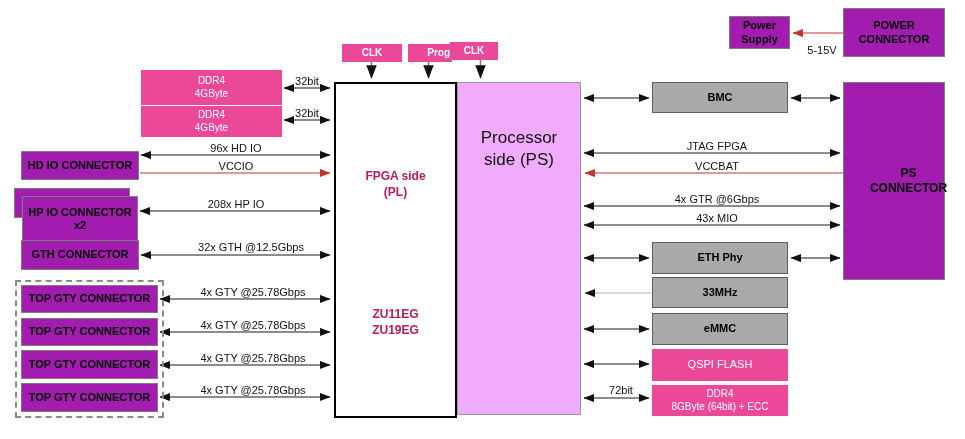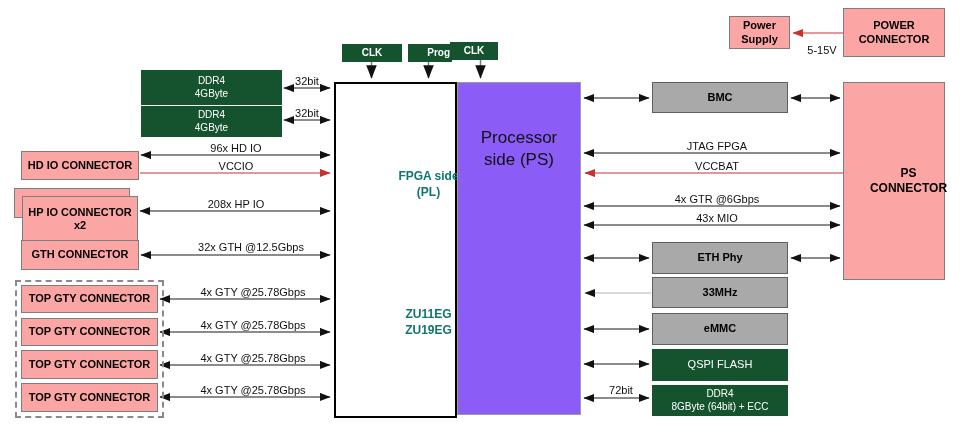--- a/index.html
+++ b/index.html
@@ -5,34 +5,34 @@
   html,body{margin:0;padding:0;background:#fff;}
   .canvas{
     position:relative;width:965px;height:439px;background:#ffffff;overflow:hidden;
     font-family:"Liberation Sans","DejaVu Sans",sans-serif;
   }
   .canvas svg{position:absolute;left:0;top:0;}
   .box{
     position:absolute;display:flex;align-items:center;justify-content:center;
     text-align:center;white-space:pre-line;box-sizing:border-box;line-height:1.25;
   }
-  .blackbox{background:#14532d;color:#fff;font-size:10px;}
+  .blackbox{background:#ec4899;color:#fff;font-size:10px;}
   .blackbox.bold{font-weight:bold;}
-  .conn{background:#fca5a5;border:1px solid #7d7d7d;font-weight:bold;font-size:11px;color:#000;}
+  .conn{background:#a21caf;border:1px solid #7d7d7d;font-weight:bold;font-size:11px;color:#000;}
   .graybox{background:#a9a9a9;border:1px solid #5f5f5f;font-weight:bold;font-size:11px;color:#000;}
   .dashed{position:absolute;border:2px dashed #8a8a8a;box-sizing:border-box;background:transparent;}
   .bigbox{position:absolute;box-sizing:border-box;}
   .fpga{background:#fff;border:2px solid #000;}
-  .ps{background:#8b5cf6;border:1px solid #9a9a9a;}
+  .ps{background:#f0abfc;border:1px solid #9a9a9a;}
   .lbl{
     position:absolute;font-size:11px;color:#111;white-space:nowrap;
     transform:translateX(-50%);text-align:center;
   }
   .ctr-text{position:absolute;width:100%;text-align:center;white-space:pre-line;}
-  .fpga-title{font-weight:bold;font-size:12px;line-height:16px;color:#0f766e;padding-left:33px;}
+  .fpga-title{font-weight:bold;font-size:12px;line-height:16px;color:#be185d;}
   .ps-title{font-size:17px;line-height:22px;color:#111;}
 </style>
 </head>
 <body>
 
 <div class="canvas">
 
   <svg width="965" height="439" viewBox="0 0 965 439">
     <defs>
       <marker id="ab" orient="auto-start-reverse" markerWidth="10" markerHeight="9" refX="8.5" refY="3.5">

